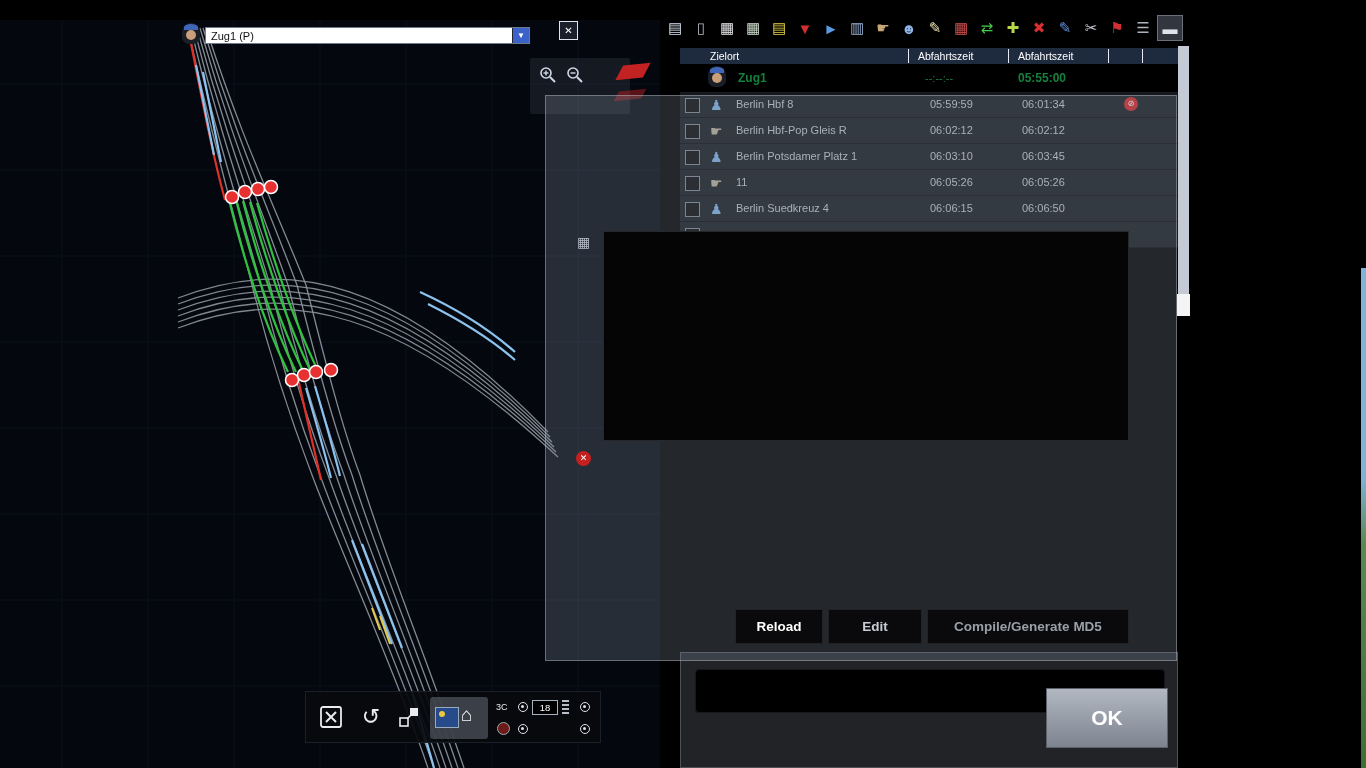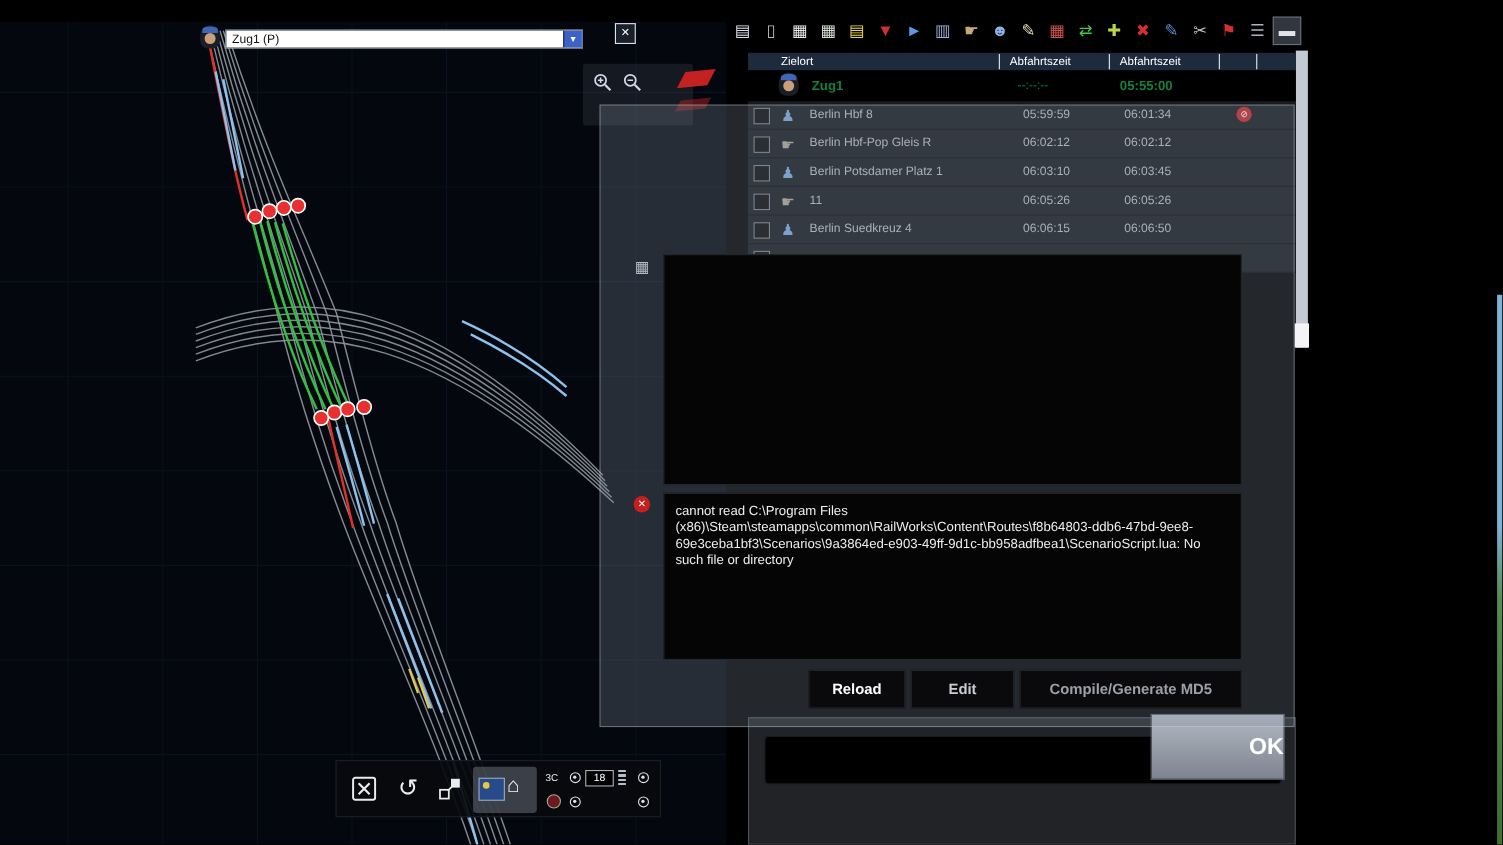--- a/index.html
+++ b/index.html
@@ -59,22 +59,22 @@
   #console-icon{position:absolute;left:31px;top:138px;color:#b4bcc8;font-size:14px;}
   #error-icon{position:absolute;left:30px;top:355px;width:15px;height:15px;border-radius:50%;background:#c42020;
     color:#fff;font-size:9px;text-align:center;line-height:15px;}
   .dlg-btn{position:absolute;top:513px;height:35px;background:#0a0a0c;border:1px solid #202226;box-sizing:border-box;
     color:#fff;font-size:13.5px;font-weight:bold;text-align:center;line-height:33px;}
 
   
   #ok-panel{position:absolute;left:680px;top:652px;width:498px;height:116px;background:rgba(148,158,176,.22);
     border:1px solid rgba(220,228,240,.25);box-sizing:border-box;}
   #ok-input{position:absolute;left:14px;top:16px;width:468px;height:42px;background:#000;border:1px solid #16181c;border-radius:4px;}
-  #ok-btn{position:absolute;left:1046px;top:649px;width:122px;height:60px;background:linear-gradient(#b2b8c2,#7e848f);
-    border:1px solid #5c6068;color:#fff;font-size:21px;font-weight:bold;text-align:right;line-height:58px;box-sizing:border-box;}
+  #ok-btn{position:absolute;left:1046px;top:688px;width:122px;height:60px;background:linear-gradient(#b2b8c2,#7e848f);
+    border:1px solid #5c6068;color:#fff;font-size:21px;font-weight:bold;text-align:center;line-height:58px;box-sizing:border-box;}
 
   
   #bottom-bar{position:absolute;left:305px;top:691px;width:296px;height:52px;background:rgba(8,10,14,.93);
     border:1px solid #1b2028;box-sizing:border-box;}
   .bb-btn{position:absolute;width:34px;height:34px;top:8px;display:flex;align-items:center;justify-content:center;color:#e9ebee;}
   #bb-sub{position:absolute;left:124px;top:5px;width:58px;height:42px;background:rgba(195,205,222,.28);border-radius:3px;}
   .terrain{position:absolute;left:5px;top:10px;width:22px;height:19px;background:#274b8a;border:1px solid #9ab;}
   .terrain:before{content:"";position:absolute;left:3px;top:3px;width:6px;height:6px;border-radius:50%;background:#e8c93e;}
   .homeg{position:absolute;left:31px;top:7px;font-size:19px;color:#f2f4f8;}
   #bb-cluster{position:absolute;left:186px;top:2px;width:108px;height:48px;font-size:9px;color:#e8e8e8;}
@@ -308,21 +308,20 @@
       <span class="radio" style="left:26px;top:30px;"></span>
       <span class="tsl abs" style="left:40px;top:30px;margin-top:44px;">TSL4</span>
       <span class="radio" style="left:88px;top:30px;"></span>
     </div>
   </div>
 
   <div id="dialog">
     <span id="console-icon">▦</span>
     <div class="console-box"></div>
     <span id="error-icon">✕</span>
-    <div class="error-box">cannot read C:\Program Files (x86)\Steam\steamapps\common\RailWorks\Content\Routes\f8b64803-ddb6-47bd-9ee8-69e3ceba1bf3\Scenarios\9a3864ed-e903-49ff-9d1c-bb958adfbea1\ScenarioScript.lua: No such file or directory</div>
     <div class="dlg-btn" style="left:189px;width:88px;">Reload</div>
     <div class="dlg-btn" style="left:282px;width:94px;color:#c9cdd3;">Edit</div>
     <div class="dlg-btn" style="left:381px;width:202px;color:#9aa0a8;">Compile/Generate MD5</div>
   </div>
   <div id="close-btn">✕</div>
 
   <div id="right-sliver"></div>
 </div>
 
 </body></html>

